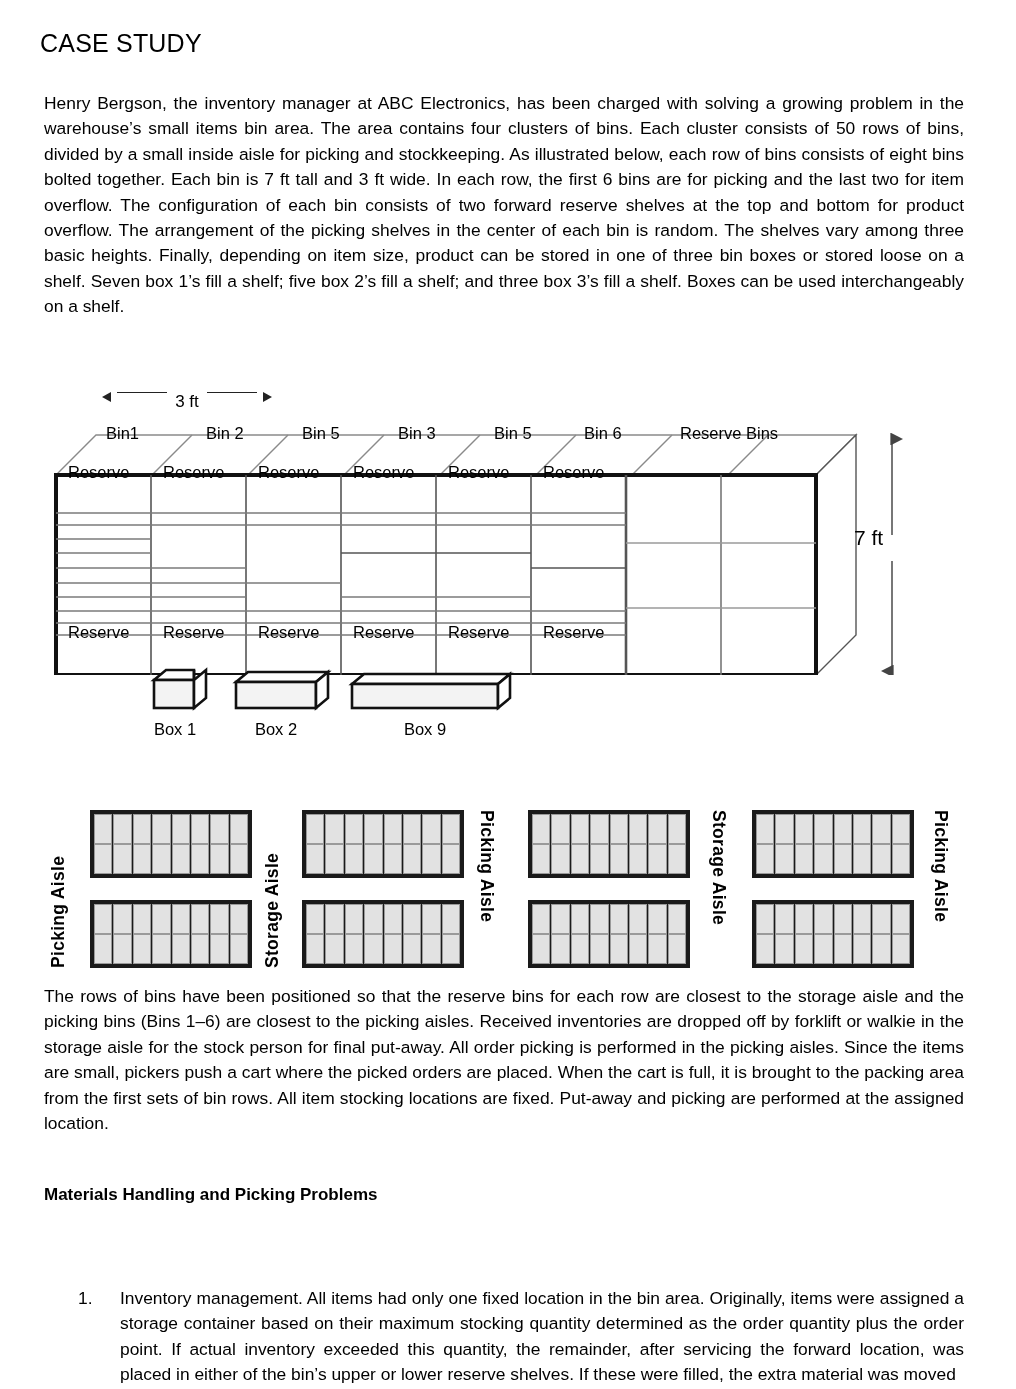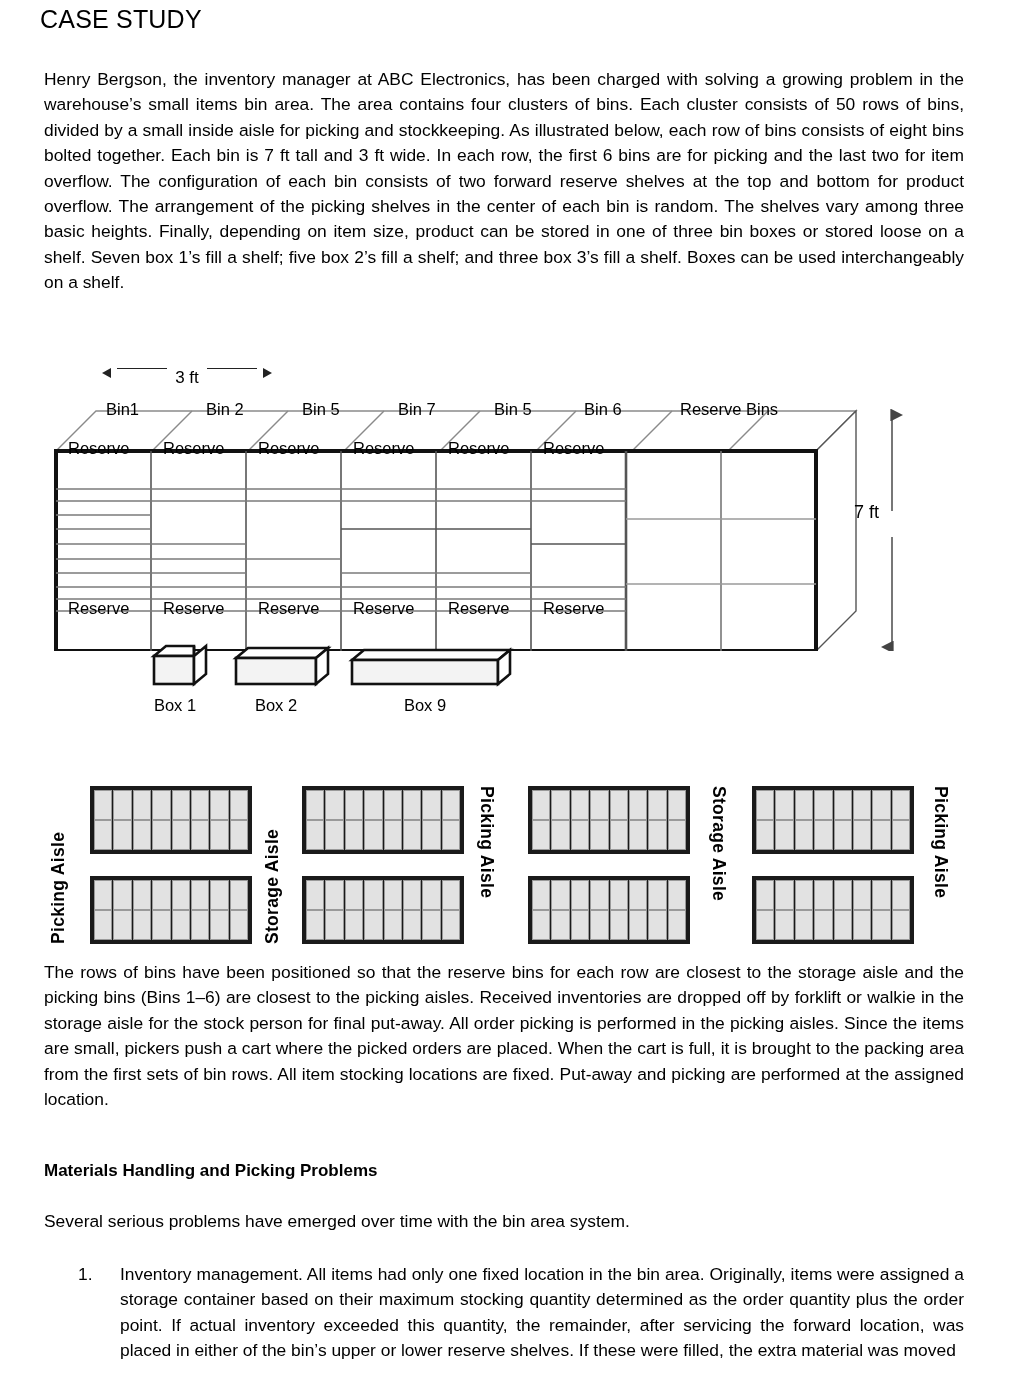--- a/index.html
+++ b/index.html
@@ -5,21 +5,21 @@
   * { box-sizing: border-box; }
   html, body { margin: 0; padding: 0; }
   body {
     width: 1016px; height: 1389px;
     background: #ffffff;
     font-family: "Liberation Sans", sans-serif;
     color: #000000;
     overflow: hidden;
     position: relative;
   }
-  .page { position: relative; width: 1016px; height: 1304px; padding: 8px; }
+  .page { position: relative; width: 1016px; height: 1304px; padding: 8px; margin-top: 24px; }
 
   
   .case-title {
     position: absolute; left: 40px; top: 5px;
     font-size: 25px; font-weight: 400; letter-spacing: 0.2px;
   }
   .body-par {
     position: absolute;
     font-size: 17.4px;
     line-height: 25.4px;
@@ -201,40 +201,40 @@
       <line x1="582" y1="130" x2="772" y2="130" stroke="#9a9a9a" stroke-width="1.5"></line>
       <line x1="582" y1="195" x2="772" y2="195" stroke="#9a9a9a" stroke-width="1.5"></line>
 
       <line x1="848" y1="26" x2="848" y2="258" stroke="#555" stroke-width="1.6" marker-start="url(#ar-up)" marker-end="url(#ar-dn)"></line>
       <rect x="832" y="122" width="38" height="26" fill="#ffffff"></rect>
     </svg>
 
     <div class="bin-caption" style="left:62px;  top:37px;">Bin1</div>
     <div class="bin-caption" style="left:162px; top:37px;">Bin 2</div>
     <div class="bin-caption" style="left:258px; top:37px;">Bin 5</div>
-    <div class="bin-caption" style="left:354px; top:37px;">Bin 7</div>
+    <div class="bin-caption" style="left:354px; top:37px;">Bin 3</div>
     <div class="bin-caption" style="left:450px; top:37px;">Bin 5</div>
     <div class="bin-caption" style="left:540px; top:37px;">Bin 6</div>
     <div class="bin-caption" style="left:636px; top:37px;">Reserve Bins</div>
 
     <div class="bin-caption" style="left:24px;  top:76px;">Reserve</div>
     <div class="bin-caption" style="left:119px; top:76px;">Reserve</div>
     <div class="bin-caption" style="left:214px; top:76px;">Reserve</div>
     <div class="bin-caption" style="left:309px; top:76px;">Reserve</div>
     <div class="bin-caption" style="left:404px; top:76px;">Reserve</div>
     <div class="bin-caption" style="left:499px; top:76px;">Reserve</div>
 
     <div class="bin-caption" style="left:24px;  top:236px;">Reserve</div>
     <div class="bin-caption" style="left:119px; top:236px;">Reserve</div>
     <div class="bin-caption" style="left:214px; top:236px;">Reserve</div>
     <div class="bin-caption" style="left:309px; top:236px;">Reserve</div>
     <div class="bin-caption" style="left:404px; top:236px;">Reserve</div>
     <div class="bin-caption" style="left:499px; top:236px;">Reserve</div>
 
-    <div class="bin-caption" style="left:810px; top:139px; font-size:18px;">7 ft</div>
+    <div class="bin-caption" style="left:810px; top:139px; font-size:21px;">7 ft</div>
   </div>
 
   <div class="boxes-fig">
     <svg width="400" height="52" viewBox="0 0 400 52">
 
       <polygon points="14,16 26,6 54,6 54,16" fill="#ffffff" stroke="#111" stroke-width="2.6"></polygon>
       <polygon points="54,6 54,16 54,44 54,44" fill="#ffffff" stroke="#111" stroke-width="2.6"></polygon>
       <rect x="14" y="16" width="40" height="28" fill="#f3f3f3" stroke="#111" stroke-width="2.6"></rect>
       <polygon points="54,16 66,6 66,34 54,44" fill="#ffffff" stroke="#111" stroke-width="2.6"></polygon>
 
@@ -450,21 +450,20 @@
       </div>
     </div>
 
     <div class="aisle-label aisle-down" style="left:890px; top:6px; height:158px;">Picking Aisle</div>
   </div>
 
   <div class="body-par par-rows">The rows of bins have been positioned so that the reserve bins for each row are closest to the storage aisle and the picking bins (Bins 1–6) are closest to the picking aisles. Received inventories are dropped off by forklift or walkie in the storage aisle for the stock person for final put-away. All order picking is performed in the picking aisles. Since the items are small, pickers push a cart where the picked orders are placed. When the cart is full, it is brought to the packing area from the first sets of bin rows. All item stocking locations are fixed. Put-away and picking are performed at the assigned location.</div>
 
   <div class="section-head">Materials Handling and Picking Problems</div>
 
-  <div class="par-several">Several serious problems have emerged over time with the bin area system.</div>
 
   <div class="num-list">
     <div class="num-item">
       <div class="num-marker">1.</div>
       <div class="num-text">Inventory management. All items had only one fixed location in the bin area. Originally, items were assigned a storage container based on their maximum stocking quantity determined as the order quantity plus the order point. If actual inventory exceeded this quantity, the remainder, after servicing the forward location, was placed in either of the bin’s upper or lower reserve shelves. If these were filled, the extra material was moved</div>
     </div>
   </div>
 
 </div>
 

